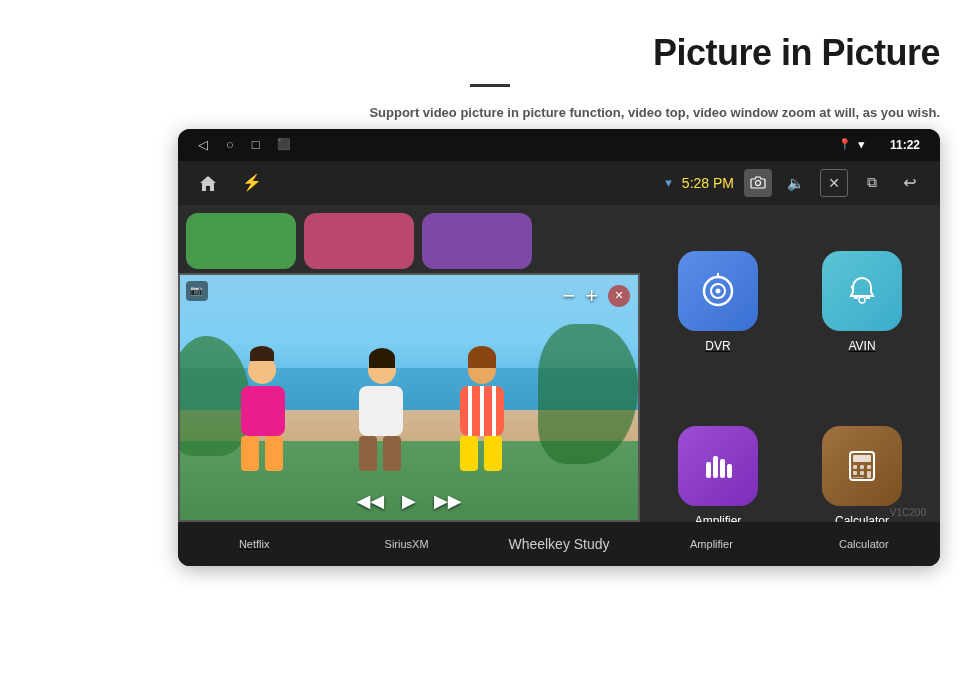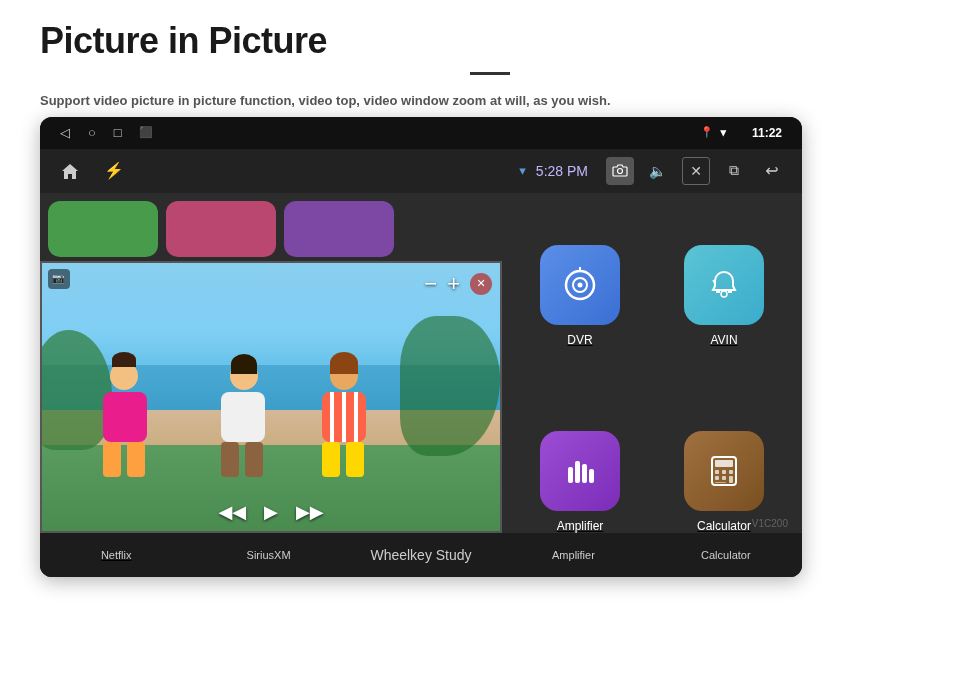--- a/index.html
+++ b/index.html
@@ -6,25 +6,25 @@
     body {
       width: 980px;
       height: 691px;
       background: #fff;
       font-family: -apple-system, BlinkMacSystemFont, 'Segoe UI', Arial, sans-serif;
       overflow: hidden;
     }
 
     .page-container {
       width: 980px;
-      height: 691px;
+      height: 566px;
       display: flex;
       flex-direction: column;
-      align-items: flex-start;
-      padding: 20px 40px 0;
+      align-items: flex-end;
+      padding: 32px 40px 0;
     }
 
     .main-title {
       font-size: 36px;
       font-weight: 800;
       color: #1a1a1a;
       text-align: center;
       margin-bottom: 10px;
       letter-spacing: -0.5px;
     }
@@ -77,24 +77,23 @@
 
     .status-bar-right {
       display: flex;
       align-items: center;
       gap: 6px;
       font-size: 12px;
       font-weight: 600;
     }
 
     .nav-time {
-      color: #c4b5fd;
+      color: #fde047;
       font-size: 14px;
       font-weight: 500;
-      margin-right: 8px;
     }
 
     .partial-app {
       width: 100px;
       height: 60px;
       border-radius: 10px;
       opacity: 0.85;
     }
 
     

